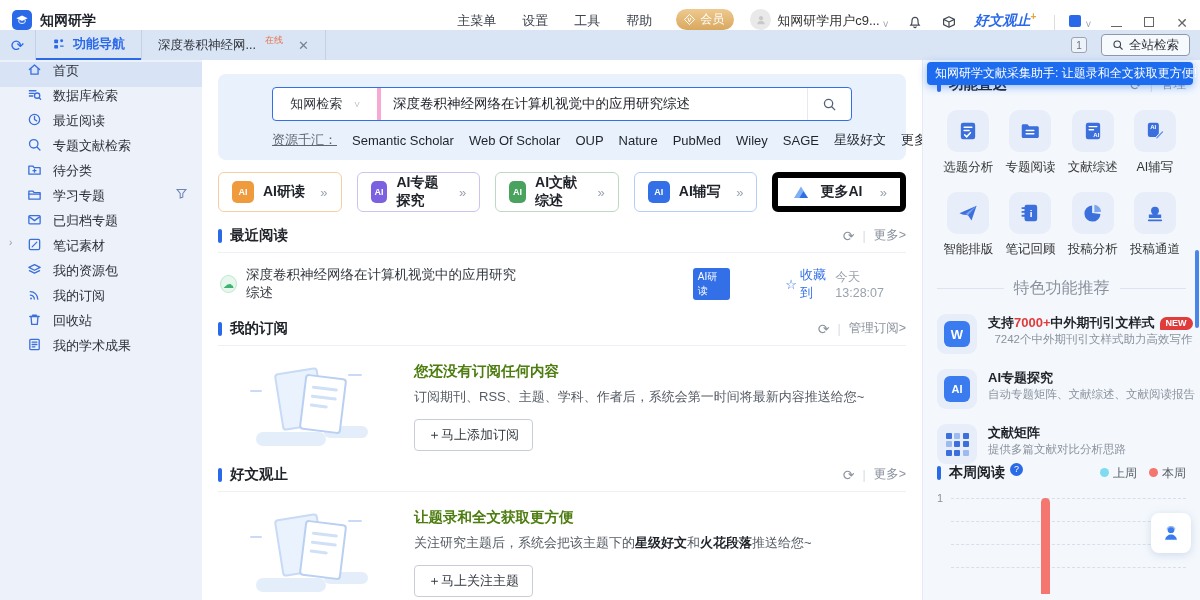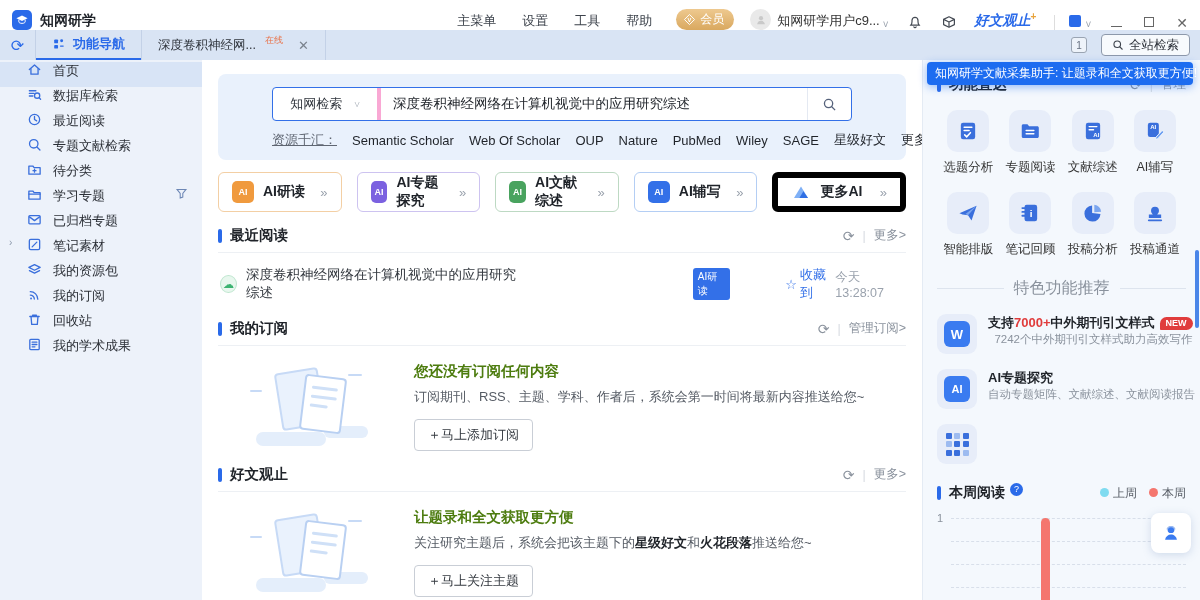--- a/index.html
+++ b/index.html
@@ -112,21 +112,21 @@
   .feat { display:flex; gap:11px; margin-top:15px; align-items:flex-start; }
   .feat-ic { width:40px; height:40px; border-radius:9px; background:#e7edf9; display:flex; align-items:center; justify-content:center; flex:0 0 40px; }
   .feat-ic .inner { width:26px; height:26px; border-radius:6px; background:#3a7bf0; color:#fff; font-weight:bold; font-size:13px; display:flex; align-items:center; justify-content:center; }
   .matrix { display:grid; grid-template-columns:repeat(3,6px); gap:2.5px; }
   .matrix i { width:6px; height:6px; background:#3a6fdc; border-radius:1px; }
   .matrix i.lt { background:#9dbbf0; }
   .feat-title { font-weight:bold; font-size:13px; color:#1f2329; display:flex; align-items:center; gap:5px; white-space:nowrap; }
   .feat-title .red { color:#e03c3c; }
   .new-badge { background:#e03c3c; color:#fff; font-size:9px; font-weight:bold; border-radius:7px 7px 7px 1px; padding:1.5px 6px; }
   .feat-desc { font-size:11.5px; color:#8a929d; white-space:nowrap;text-align:right; }
-  .weekly-head { display:flex; align-items:center; margin-top:20px; }
+  .weekly-head { display:flex; align-items:center; margin-top:0; }
   .qmark { width:13px; height:13px; border-radius:50%; background:#2a6ae9; color:#fff; font-size:9px; display:inline-flex; align-items:center; justify-content:center; margin-left:5px; position:relative; top:-4px; }
   .legend { margin-left:auto; display:flex; align-items:center; gap:12px; font-size:12px; color:#555b64; }
   .dot { width:9px; height:9px; border-radius:50%; display:inline-block; margin-right:4px; }
   .chart { position:relative; margin-top:16px; height:92px; }
   .chart .ytick { position:absolute; left:0; top:-6px; font-size:11px; color:#8a929d; }
   .gline { position:absolute; left:14px; right:0; border-top:1.5px dashed #d8dfea; }
   .bar { position:absolute; width:9px; border-radius:5px 5px 0 0; background:#f4766e; }
   .chat-btn { position:absolute; right:9px; bottom:47px; width:40px; height:40px; background:#fff; border-radius:8px; box-shadow:0 2px 8px rgba(100,130,180,.25); display:flex; align-items:center; justify-content:center; z-index:5; }
   .rp-scroll { position:absolute; right:1px; top:190px; width:4px; height:78px; background:#4a86e8; border-radius:2px; }
 </style>
@@ -583,20 +583,26 @@
               <i class="lt"></i>
               <i></i>
               <i class="lt"></i>
               <i></i>
               <i></i>
               <i></i>
               <i></i>
               <i class="lt"></i>
             </span>
         </span>
+        <div>
+          <div class="feat-title">
+              <span>文献矩阵</span>
+            </div>
+          <div class="feat-desc">提供多篇文献对比分析思路</div>
+        </div>
       </div>
 
       <div class="weekly-head">
         <span class="sec-bar"></span>
         <span class="sec-title" style="font-size:14px">本周阅读</span>
         <span class="qmark">?</span>
         <span class="legend">
           <span><span class="dot" style="background:#7fdbf0"></span><span>上周</span></span>
           <span><span class="dot" style="background:#f4766e"></span><span>本周</span></span>
         </span>

